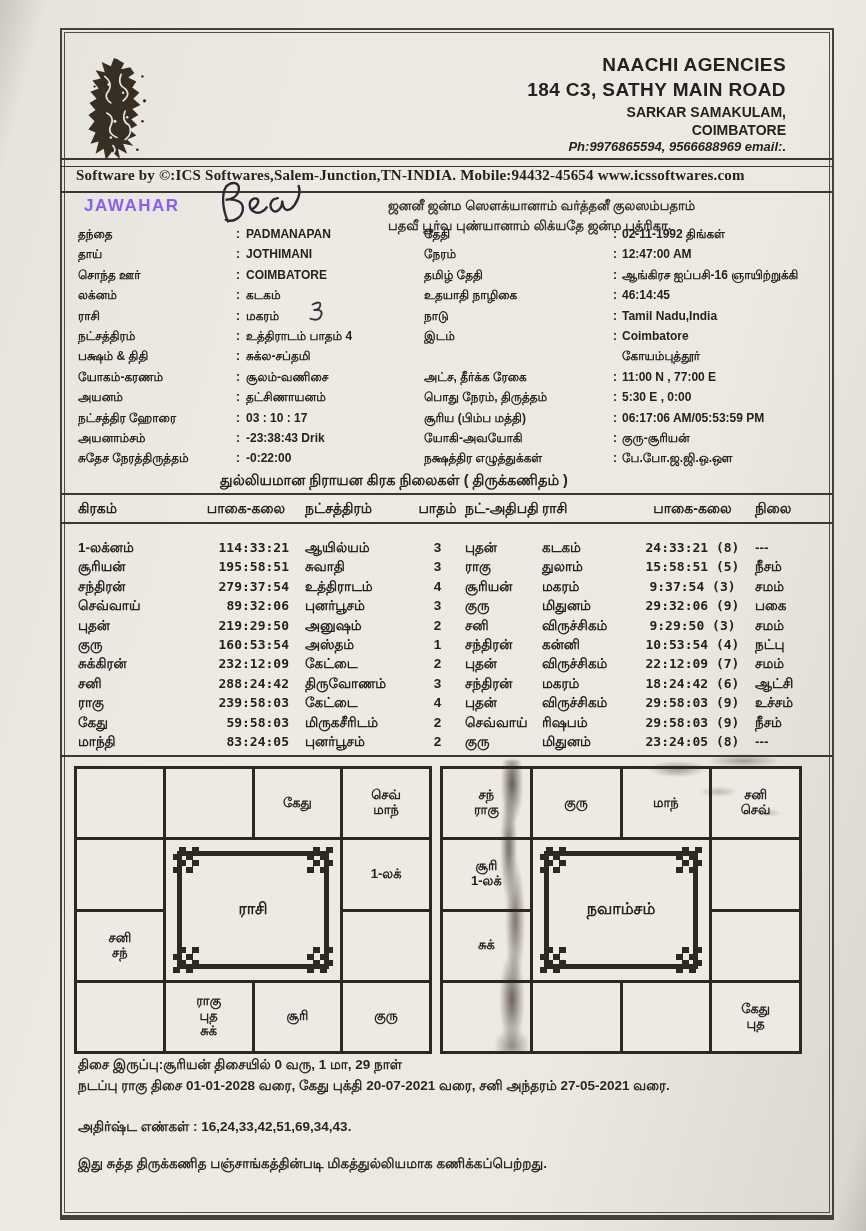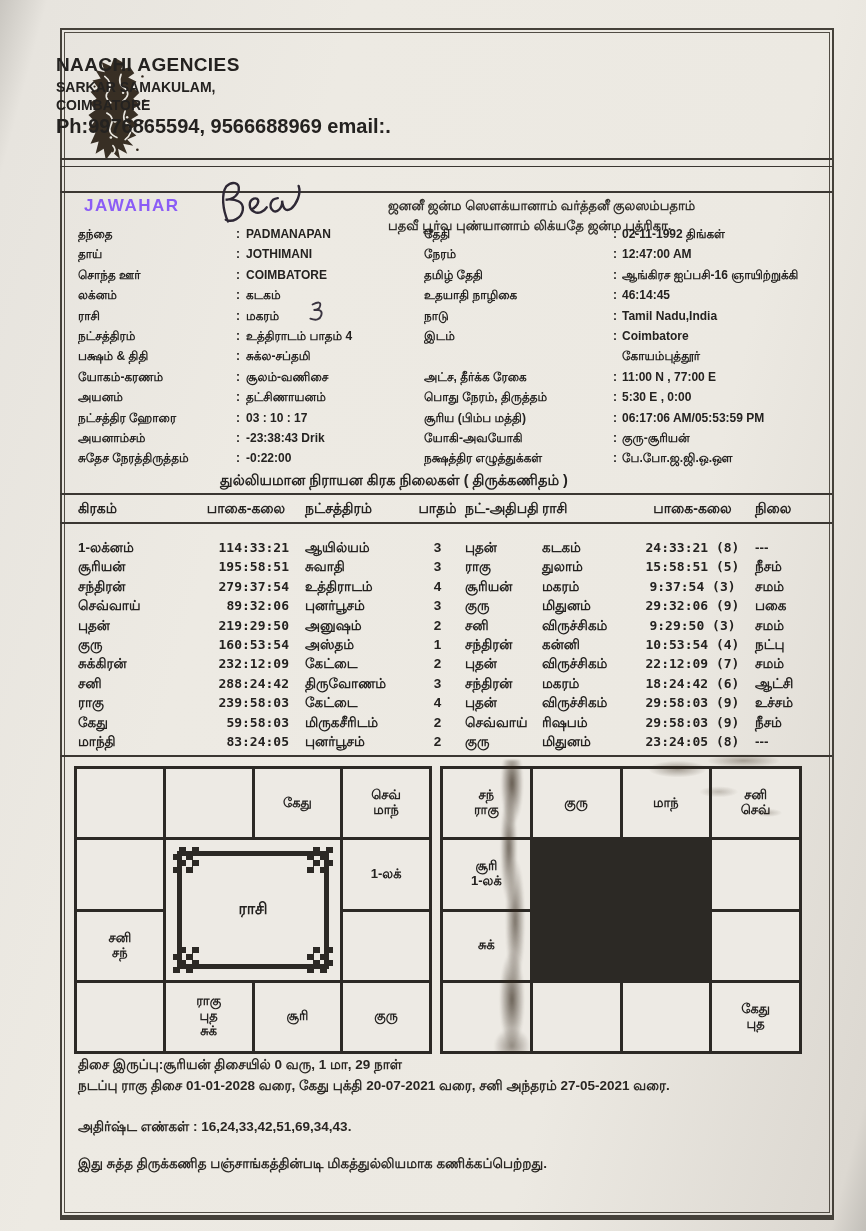--- a/index.html
+++ b/index.html
@@ -10,24 +10,24 @@
     position:relative;
   }
   .paper{position:absolute;inset:0;}
   .frame{position:absolute;left:60px;top:28px;width:770px;height:1185px;
     border:2px solid #45413a;border-bottom-width:5px;}
   .frame::after{content:"";position:absolute;inset:2px;border:1px solid #514c44;}
   .rule{position:absolute;left:60px;width:772px;background:#3b3732;height:2px;}
   .rule-double{height:6px;background:none;border-top:2px solid #3b3732;border-bottom:1px solid #3b3732;}
   .thin{height:1.5px;}
   .logo{position:absolute;left:86px;top:56px;}
-  .header{position:absolute;left:56px;top:54px;width:718px;text-align:left;line-height:1.15;}
+  .header{position:absolute;left:68px;top:54px;width:718px;text-align:right;line-height:1.15;}
   .h1{font-size:19px;font-weight:700;letter-spacing:.4px;margin-bottom:3px;}
   .h2{font-size:14px;font-weight:700;margin-bottom:2px;}
-  .h3{font-size:20px;font-weight:700;}
+  .h3{font-size:13px;font-weight:700;font-style:italic;}
   .software{position:absolute;left:76px;top:167px;font-family:"Liberation Serif", serif;
     font-size:15px;font-weight:700;letter-spacing:.2px;}
   .owner-name{position:absolute;left:84px;top:196px;font-size:17px;font-weight:700;
     letter-spacing:1.5px;color:#8b5cf6;}
   .bea{position:absolute;left:212px;top:176px;transform:rotate(-6deg);}
   .sloka{position:absolute;left:388px;top:196px;width:340px;font-size:13px;font-weight:600;
     line-height:1.55;color:#33302c;}
   .details{position:absolute;left:78px;top:224px;width:744px;display:grid;
     grid-template-columns:152px 16px 178px 184px 14px 1fr;font-size:12px;font-weight:600;}
   .details span{line-height:20.4px;height:20.4px;white-space:nowrap;overflow:hidden;}
@@ -107,26 +107,28 @@
       <circle cx="55" cy="20" r="1.2"></circle>
         <circle cx="57" cy="44" r="1.5"></circle>
       <circle cx="55" cy="64" r="1.2"></circle>
         <circle cx="8" cy="30" r="1.1"></circle>
         <circle cx="50" cy="92" r="1.3"></circle>
     </g>
   </svg>
 
   <div class="header">
     <div class="h1">NAACHI AGENCIES</div>
+    <div class="h1">184 C3, SATHY MAIN ROAD</div>
     <div class="h2">SARKAR SAMAKULAM,</div>
     <div class="h2">COIMBATORE</div>
     <div class="h3">Ph:9976865594, 9566688969 email:.</div>
   </div>
 
   <div class="rule rule-double" style="top:158px"></div>
+  <div class="software">Software by ©:ICS Softwares,Salem-Junction,TN-INDIA. Mobile:94432-45654 www.icssoftwares.com</div>
   <div class="rule thin" style="top:191px"></div>
 
   <div class="owner-name">JAWAHAR</div>
 
   <svg class="bea" width="96" height="50" viewBox="0 0 96 50">
     <g fill="none" stroke="#2e2835" stroke-width="2.4" stroke-linecap="round">
       <path d="M14,42 C10,30 10,14 16,7 C22,2 30,4 28,12 C26,19 18,21 14,20 C24,20 32,24 30,32 C28,40 18,44 12,40"></path>
       <path d="M40,32 C48,28 48,21 42,22 C36,24 36,32 41,35 C45,38 51,36 54,32"></path>
       <path d="M66,24 C58,24 56,32 60,36 C64,39 70,34 70,27 C70,34 72,39 78,36 C84,32 90,22 88,14"></path>
     </g>
@@ -380,20 +382,29 @@
       <div class="cell" style="grid-area: 2 / 1;">சூரி
 1-லக்</div>
       <div class="cell" style="grid-area: 2 / 4;"></div>
       <div class="cell" style="grid-area: 3 / 1;">சுக்</div>
       <div class="cell" style="grid-area: 3 / 4;"></div>
       <div class="cell" style="grid-area: 4 / 1;"></div>
       <div class="cell" style="grid-area: 4 / 2;"></div>
       <div class="cell" style="grid-area: 4 / 3;"></div>
       <div class="cell" style="grid-area: 4 / 4;">கேது
 புத</div>
+      <div class="center">
+        <div class="orn">
+          <div class="corner tl"></div>
+          <div class="corner tr"></div>
+          <div class="corner bl"></div>
+          <div class="corner br"></div>
+        </div>
+        <span class="center-label">நவாம்சம்</span>
+      </div>
     </div>
 
   <div class="smudge s1"></div>
   <div class="smudge s2"></div>
 
   <div class="foot" style="top:1057px">திசை இருப்பு:சூரியன் திசையில் 0 வரு, 1 மா, 29 நாள்</div>
   <div class="foot" style="top:1078px">நடப்பு ராகு திசை 01-01-2028 வரை, கேது புக்தி 20-07-2021 வரை, சனி அந்தரம் 27-05-2021 வரை.</div>
   <div class="foot" style="top:1119px">அதிர்ஷ்ட எண்கள் : 16,24,33,42,51,69,34,43.</div>
   <div class="foot closing">இது சுத்த திருக்கணித பஞ்சாங்கத்தின்படி மிகத்துல்லியமாக கணிக்கப்பெற்றது.</div>
 

